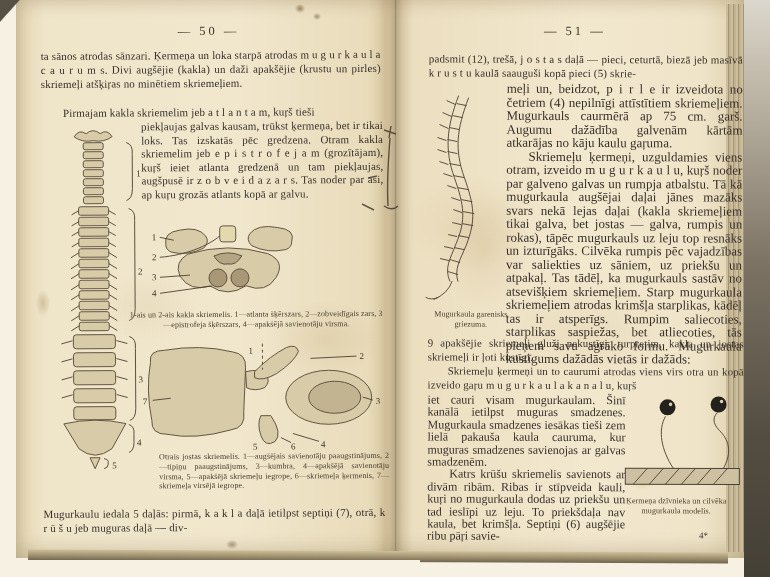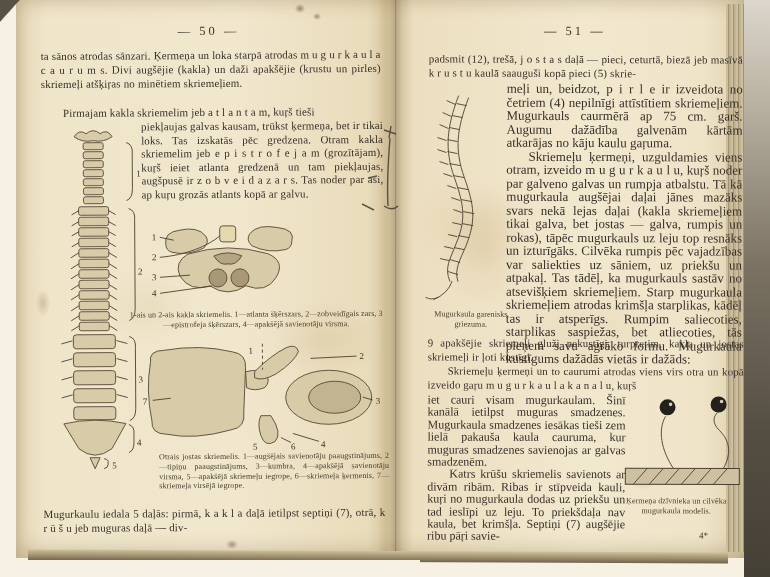--- a/index.html
+++ b/index.html
@@ -230,21 +230,21 @@
       <p class="ind">Skriemeļu ķermeņi, uzguldamies viens otram, izveido m u g u r k a u l u,  kuŗš noder par galveno galvas un rumpja atbalstu.  Tā kā mugurkaula augšējai daļai jānes mazāks svars nekā lejas daļai (kakla skriemeļiem tikai galva, bet jostas — galva, rumpis un rokas), tāpēc mugurkauls uz leju top resnāks un izturīgāks.  Cilvēka rumpis pēc vajadzības var saliekties uz sāniem, uz priekšu un atpakaļ.  Tas tādēļ, ka mugurkauls sastāv no atsevišķiem skriemeļiem.  Starp mugurkaula skriemeļiem atrodas krimšļa starplikas, kādēļ tas ir atsperīgs.  Rumpim saliecoties, starplikas saspiežas, bet atliecoties, tās pieņem savu agrāko formu.  Mugurkaula kustīgums dažādās vietās ir dažāds:</p>
     </div>
 
     <div class="cap rp-cap-curve">Mugurkaula garenisks griezuma.</div>
 
     <div class="blk rp-p2end">9 apakšējie skriemeļi gluži nekustīgi, turpretim, kakla un jostas skriemeļi ir ļoti kustīgi.</div>
     <div class="blk rp-p3lead">Skriemeļu ķermeņi un to caurumi atrodas viens virs otra un kopā izveido gaŗu m u g u r k a u l a  k a n a l u,  kuŗš</div>
 
     <div class="rp-colbtm">
       <p>iet cauri visam mugurkaulam.  Šinī kanālā ietilpst muguras smadzenes. Mugurkaula smadzenes iesākas tieši zem lielā pakauša kaula cauruma, kur muguras smadzenes savienojas ar galvas smadzenēm.</p>
-      <p class="ind">Katrs krūšu skriemelis savienots ar divām ribām.  Ribas ir stīpveida kauli, kuŗi no mugurkaula dodas uz priekšu un tad ieslīpi uz leju.  To priekšdaļa nav kaula, bet krimšļa. Septiņi (7) augšējie ribu pāŗi savie-</p>
+      <p class="ind">Katrs krūšu skriemelis savienots ar divām ribām.  Ribas ir stīpveida kauli, kuŗi no mugurkaula dodas uz priekšu un tad ieslīpi uz leju.  To priekšdaļa nav kaula, bet krimšļa. Septiņi (6) augšējie ribu pāŗi savie-</p>
     </div>
 
     <div class="fig rp-fig-model">
       <svg viewBox="0 0 120 102">
         <rect x="2" y="78" width="114" height="16" fill="#cdc1a2" stroke="#4a4134" stroke-width="1"></rect>
         <path class="inkline" stroke-width=".7" d="M10,94 L24,78 M26,94 L40,78 M42,94 L56,78 M58,94 L72,78 M74,94 L88,78 M90,94 L104,78"></path>
         <path class="inkline" stroke-width="2.4" d="M50,78 C38,60 34,40 42,26"></path>
         <circle cx="44" cy="17" r="8" fill="#24201b"></circle>
         <circle cx="47" cy="14" r="1.8" fill="#d9cfb4"></circle>
         <path class="inkline" stroke-width="2.4" d="M100,78 C110,60 104,48 96,40 C88,32 90,26 94,22"></path>

